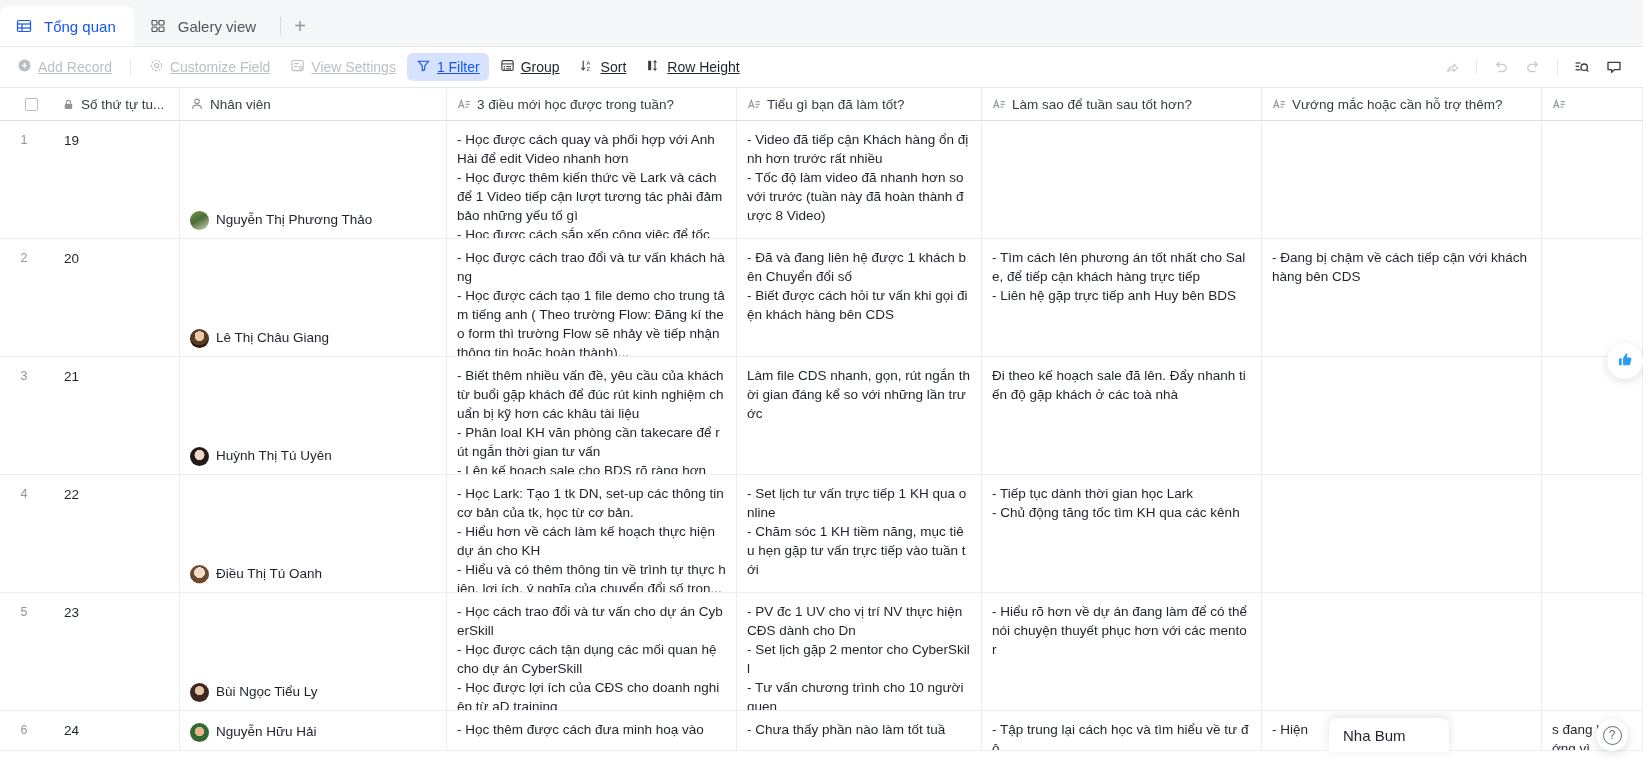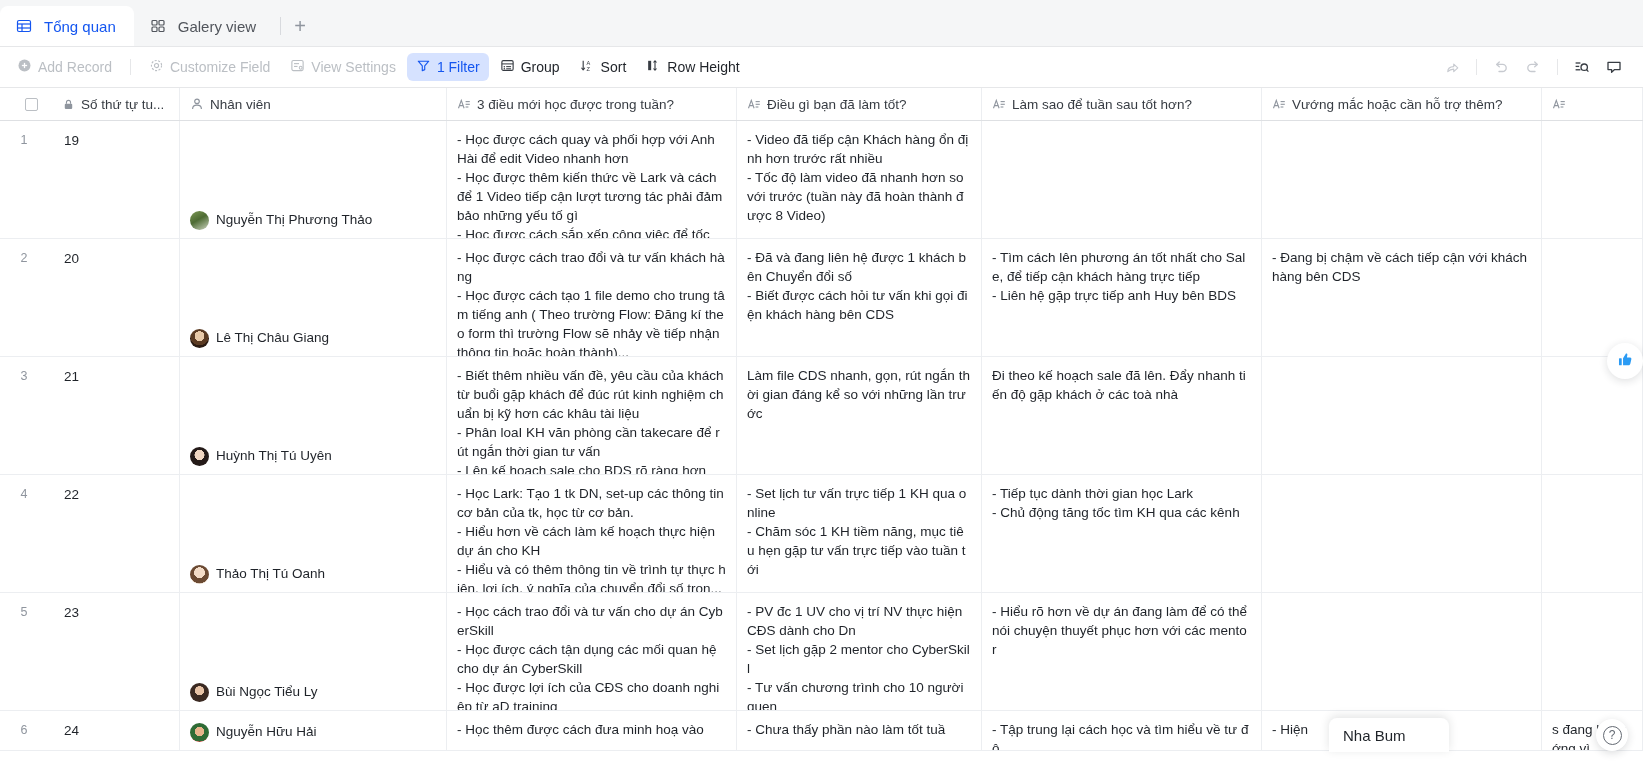--- a/index.html
+++ b/index.html
@@ -54,21 +54,21 @@
     display: flex;
     align-items: center;
     padding: 0 14px 0 8px;
     border-bottom: 1px solid #e6e7e9;
     background: #fff;
     gap: 2px;
   }
   .tb-btn {
     display: flex; align-items: center; gap: 6px;
     height: 28px; padding: 0 9px; border-radius: 6px;
-    font-size: 14px; color: #1f2329; cursor: pointer; white-space: nowrap;
+    font-size: 14px; color: #1f2329; cursor: pointer; white-space: nowrap; text-decoration: underline;
   }
   .tb-btn.dim { color: #bbbfc4; cursor: default; }
   .tb-btn.accent { background: #d6e2ff; color: #1456f0; }
   .tb-sep { width:1px; height:16px; background:#e6e7e9; margin:0 7px; }
   .tb-spacer { flex: 1; }
   .tb-ico-btn {
     width: 30px; height: 28px; display:flex; align-items:center; justify-content:center;
     border-radius: 6px; cursor: pointer; color:#8f959e;
   }
   .tb-ico-btn.dark { color:#373c43; }
@@ -342,21 +342,21 @@
       </div>
       <div class="hdr-cell c-q2">
         <span class="fico">
           <svg width="14" height="14" viewBox="0 0 14 14">
               <path d="M1.5 11.2 4.3 3.4 7.1 11.2M2.5 8.6h3.6" fill="none" stroke="#8f959e" stroke-width="1.1"></path>
               <line x1="8.6" y1="4.6" x2="12.8" y2="4.6" stroke="#8f959e" stroke-width="1.1"></line>
               <line x1="8.6" y1="7.3" x2="12.8" y2="7.3" stroke="#8f959e" stroke-width="1.1"></line>
               <line x1="8.6" y1="10" x2="11.4" y2="10" stroke="#8f959e" stroke-width="1.1"></line>
             </svg>
         </span>
-        <span>Điều gì bạn đã làm tốt?</span>
+        <span>Tiểu gì bạn đã làm tốt?</span>
       </div>
       <div class="hdr-cell c-q3">
         <span class="fico">
           <svg width="14" height="14" viewBox="0 0 14 14">
               <path d="M1.5 11.2 4.3 3.4 7.1 11.2M2.5 8.6h3.6" fill="none" stroke="#8f959e" stroke-width="1.1"></path>
               <line x1="8.6" y1="4.6" x2="12.8" y2="4.6" stroke="#8f959e" stroke-width="1.1"></line>
               <line x1="8.6" y1="7.3" x2="12.8" y2="7.3" stroke="#8f959e" stroke-width="1.1"></line>
               <line x1="8.6" y1="10" x2="11.4" y2="10" stroke="#8f959e" stroke-width="1.1"></line>
             </svg>
         </span>
@@ -444,21 +444,21 @@
         <div class="cell c-q5"></div>
       </div>
 
       <div class="row" style="height:118px">
         <div class="cell cell-idx">
           <span class="idx-num">4</span>
         </div>
         <div class="cell cell-no">22</div>
         <div class="cell cell-emp">
           <span class="avatar" style="background:radial-gradient(circle at 50% 40%,#f3dcc8 0 36%,#6b4a33 37% 70%,#d9c6b2 71% 100%)"></span>
-          <span class="emp-name">Thảo Thị Tú Oanh</span>
+          <span class="emp-name">Điều Thị Tú Oanh</span>
         </div>
         <div class="cell c-q1">- Học Lark: Tạo 1 tk DN, set-up các thông tin cơ bản của tk, học từ cơ bản.
 - Hiểu hơn về cách làm kế hoạch thực hiện dự án cho KH
 - Hiểu và có thêm thông tin về trình tự thực hiện, lợi ích, ý nghĩa của chuyển đổi số tron...</div>
         <div class="cell c-q2">- Set lịch tư vấn trực tiếp 1 KH qua online
 - Chăm sóc 1 KH tiềm năng, mục tiêu hẹn gặp tư vấn trực tiếp vào tuần tới</div>
         <div class="cell c-q3">- Tiếp tục dành thời gian học Lark
 - Chủ động tăng tốc tìm KH qua các kênh</div>
         <div class="cell c-q4"></div>
         <div class="cell c-q5"></div>

